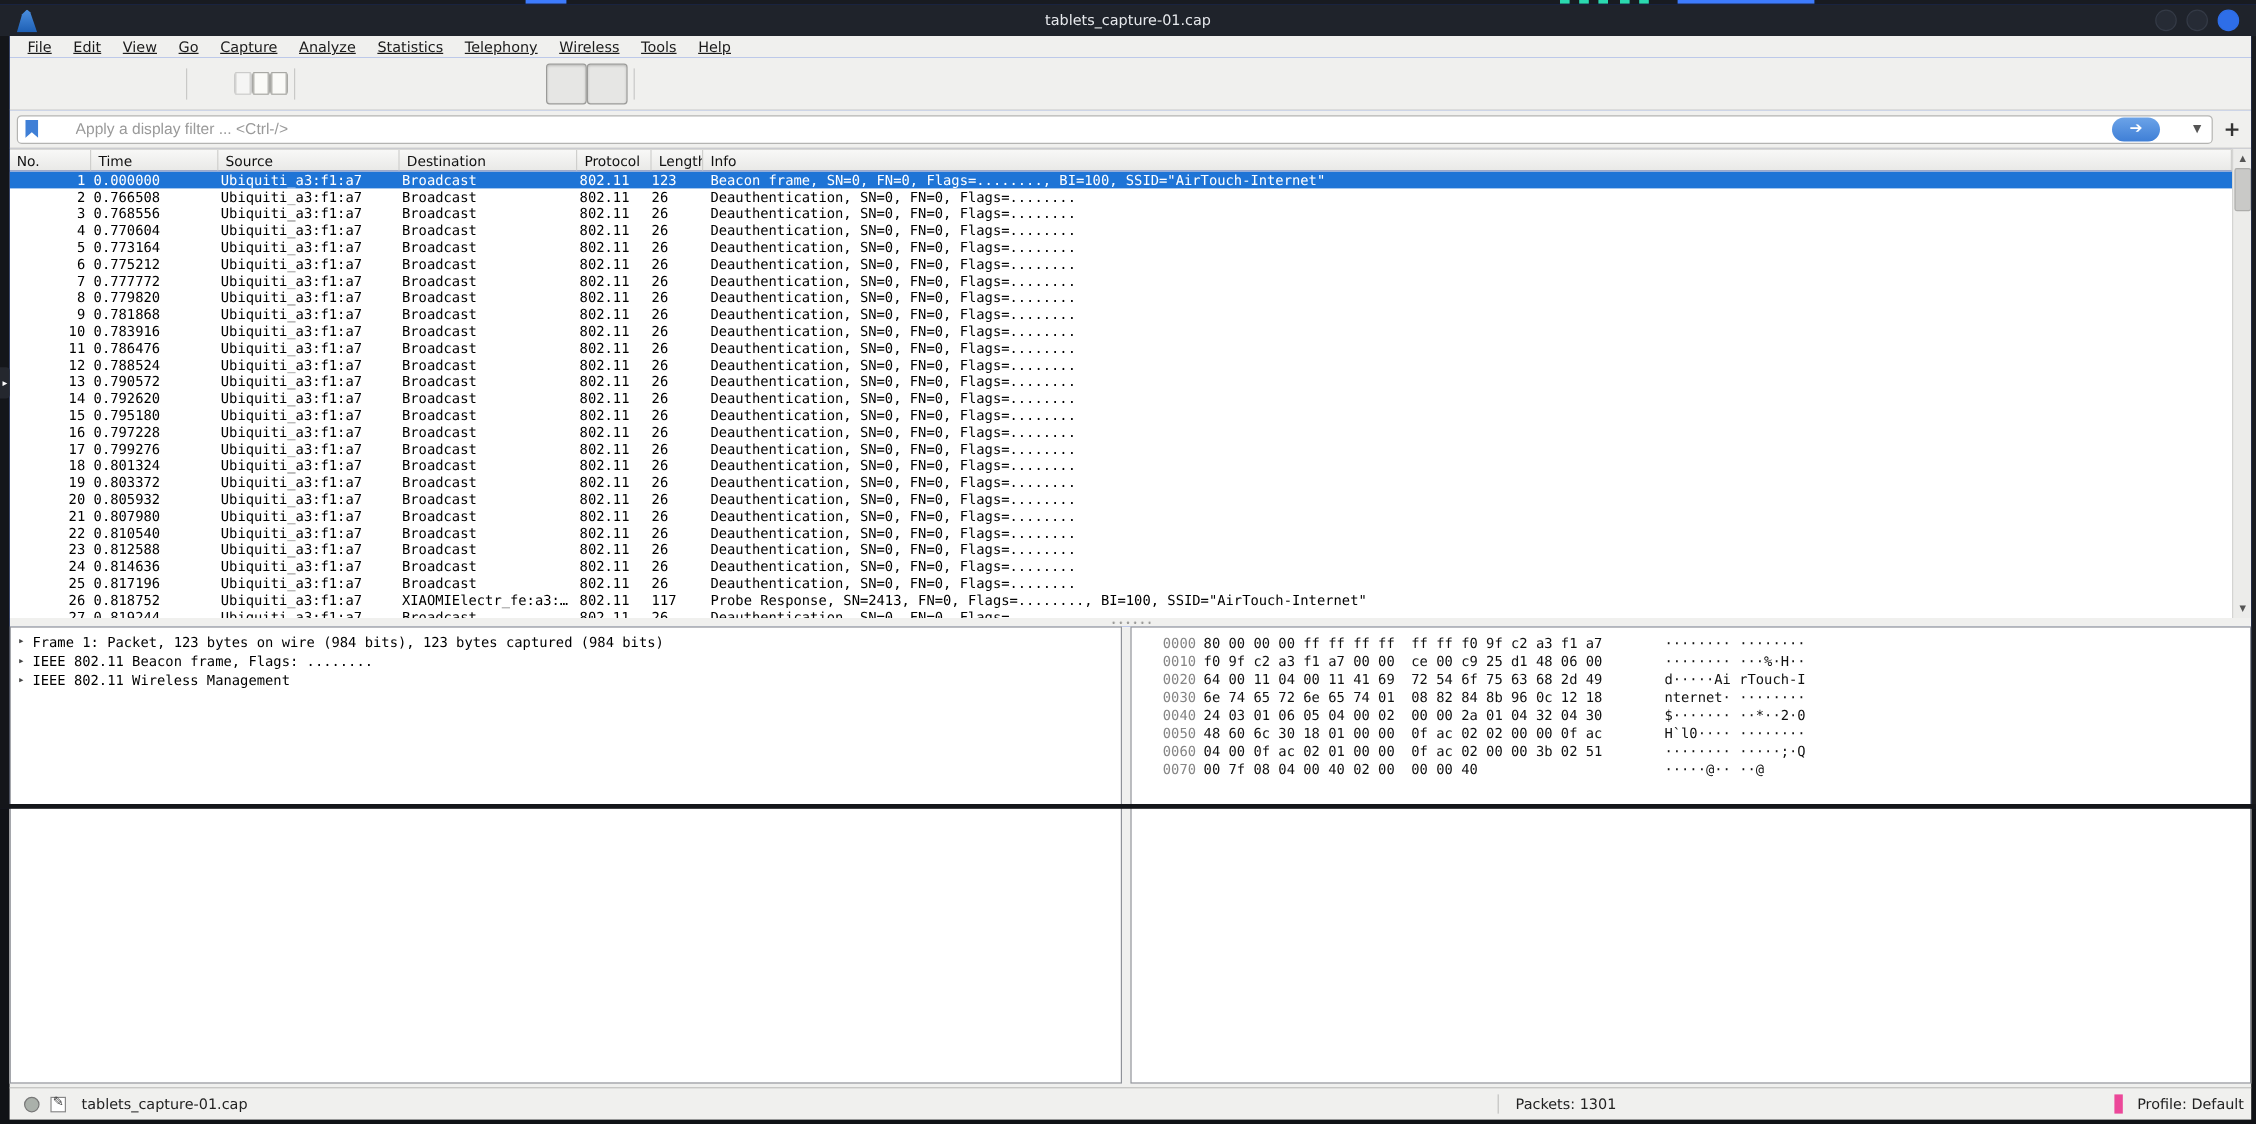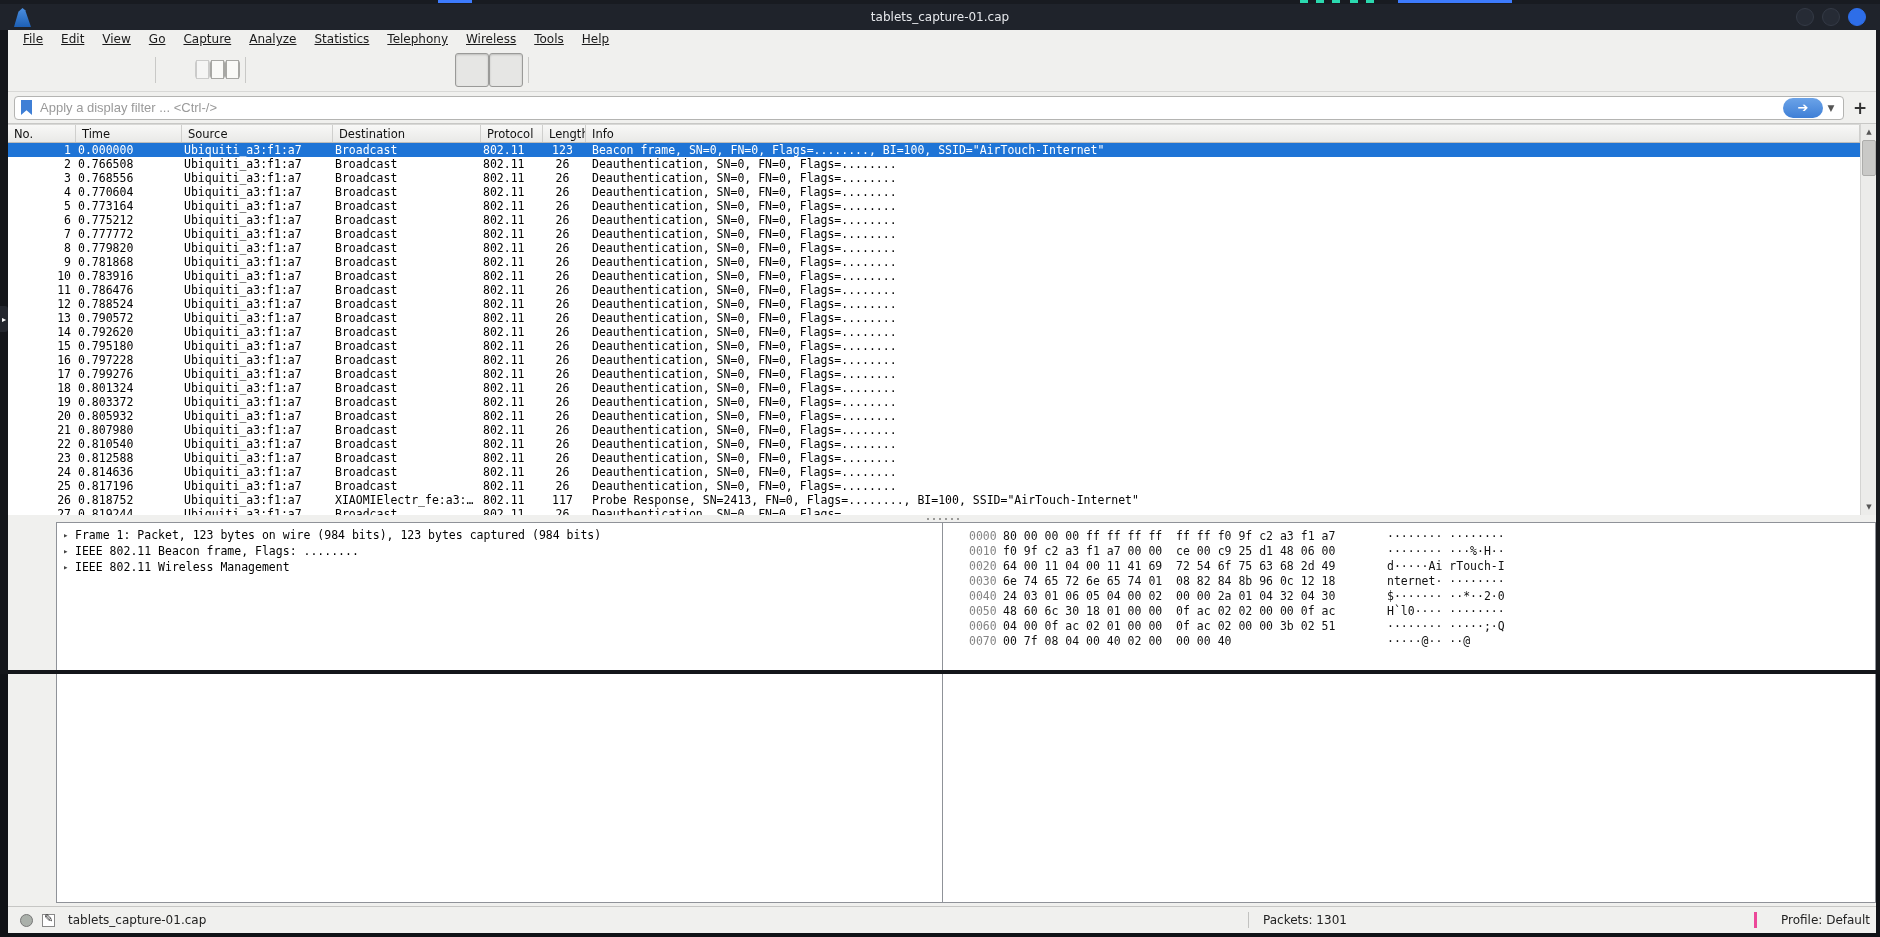--- a/index.html
+++ b/index.html
@@ -30,21 +30,21 @@
 
   .toolbar { position:absolute; left:8px; right:4px; top:48px; height:44px; display:flex; align-items:center; padding-left:6px; border-bottom:1px solid #d8d8d6; }
   .tb-btn { width:34px; height:34px; display:flex; align-items:center; justify-content:center; border-radius:3px; flex:0 0 auto; }
   .tb-btn.sep { width:1px; height:26px; background:#c9c9c7; margin:0 5px; border-radius:0; }
   .tb-btn.disabled { opacity:.5; filter:grayscale(.9); }
   .tb-btn.pressed { border:1px solid #9a9a98; background:#e6e6e4; box-shadow:inset 0 1px 2px rgba(0,0,0,.18); }
   .doc { width:15px; height:19px; background:#fafaf7; border:1px solid #a8a8a4; position:relative; }
 
   
   .filterbar { position:absolute; left:8px; right:4px; top:92px; height:32px; display:flex; align-items:center; padding:0 6px; border-bottom:1px solid #c8c8c6; gap:6px; }
-  .filter-field { flex:1; height:24px; background:#fff; border:1px solid #b4b4b2; border-radius:4px; display:flex; align-items:center; padding:0 4px 0 6px; }
+  .filter-field { flex:1; height:24px; background:#fff; border:1px solid #b4b4b2; border-radius:4px; display:flex; align-items:center; padding:0 4px 0 6px;gap:23px; }
   .bookmark-icon { width:11px; height:15px; background:#3f7fd6; clip-path:polygon(0 0,100% 0,100% 100%,50% 68%,0 100%); flex:0 0 auto; }
   .filter-input { flex:1; border:none; outline:none; font-size:13px; color:#222; margin-left:8px; background:transparent; }
   .filter-input::placeholder { color:#9a9a9a; }
   .apply-btn { width:40px; height:20px; border-radius:10px; background:linear-gradient(#6ba3e8,#3f7fd6); display:flex; align-items:center; justify-content:center; flex:0 0 auto; }
   .apply-btn::before { content:"➔"; color:#fff; font-size:13px; font-weight:bold; }
   .filter-caret { width:16px; text-align:center; color:#555; font-size:9px; flex:0 0 auto; }
   .filter-caret::before { content:"▼"; }
   .filter-add { width:20px; text-align:center; color:#333; font-size:17px; font-weight:bold; }
   .filter-add::before { content:"+"; }
 
@@ -53,57 +53,57 @@
     background:linear-gradient(#f8f8f7,#e9e9e7); border-bottom:1px solid #bdbdbb; border-top:1px solid #d8d8d6;
     display:grid; grid-template-columns:68px 106px 151px 148px 62px 43px 1fr; }
   .pkt-header .hcell { font-size:11.5px; color:#111; padding:2px 0 0 6px; border-right:1px solid #cfcfcd; overflow:hidden; white-space:nowrap; }
   .pkt-list { position:absolute; left:8px; right:20px; top:143px; height:372px; background:#fff; overflow:hidden; }
   .prow { display:grid; grid-template-columns:68px 106px 151px 148px 62px 43px 1fr; height:14px;
     font:11.5px/14px "DejaVu Sans Mono","Liberation Mono",monospace; color:#000; white-space:nowrap; }
   .prow.selected { background:#1e74d6; color:#fff; }
   .prow span { overflow:hidden; }
   .c-no { text-align:right; padding-right:5px; }
   .c-time, .c-src, .c-dst, .c-proto { padding-left:2px; }
-  .c-len { text-align:center; padding-right:4px; }
+  .c-len { text-align:left; padding-right:4px; }
   .c-info { padding-left:6px; }
 
   
   .vscroll { position:absolute; right:4px; top:124px; width:16px; height:391px; background:#ececea; border-left:1px solid #d4d4d2; }
   .vs-up, .vs-down { position:absolute; left:0; width:16px; height:16px; display:flex; align-items:center; justify-content:center; color:#555; font-size:7px; }
   .vs-up { top:0; } .vs-up::before { content:"▲"; }
   .vs-down { bottom:0; } .vs-down::before { content:"▼"; }
   .vs-thumb { position:absolute; left:1px; top:16px; width:14px; height:36px; background:#c9c9c7; border:1px solid #adadab; border-radius:2px; }
 
   
   .splitter { position:absolute; left:8px; right:4px; top:515px; height:7px; background:#f0f0ee; }
   .splitter::before { content:""; position:absolute; left:50%; top:3px; transform:translateX(-50%); width:34px; height:2px;
     background-image:radial-gradient(circle, #9a9a98 1px, transparent 1.2px); background-size:6px 2px; }
 
   
   .bottom { position:absolute; left:8px; right:4px; top:522px; height:384px; background:#f0f0ee; }
-  .details-pane { position:absolute; left:0; top:0; bottom:3px; width:927px; background:#fff; border:1px solid #8f9298; overflow:hidden;margin-left:48px; }
+  .details-pane { position:absolute; left:0; top:0; bottom:3px; width:927px; background:#fff; border:1px solid #8f9298; overflow:hidden; }
   .hex-pane { position:absolute; left:934px; top:0; bottom:3px; right:0; background:#fff; border:1px solid #8f9298; overflow:hidden; }
   .drow { display:flex; align-items:center; height:16px; font:11.5px/16px "DejaVu Sans Mono","Liberation Mono",monospace; color:#000; padding-left:6px; margin-top:0; }
   .details-pane .drow:first-of-type { margin-top:4px; }
   .expander { color:#444; font-size:9px; width:12px; flex:0 0 auto; }
   .expander::before { content:"▸"; }
   .hex-pane .pad { height:6px; }
   .hexrow { display:flex; height:15px; font:11.5px/15px "DejaVu Sans Mono","Liberation Mono",monospace; white-space:pre; }
   .hx-off { width:34px; margin-left:26px; color:#858585; flex:0 0 auto; }
   .hx-bytes { width:356px; color:#111; flex:0 0 auto; }
   .hx-ascii { margin-left:28px; color:#111; }
 
   
   .statusbar { position:absolute; left:8px; right:4px; top:906px; height:27px; border-top:1px solid #c6c6c4; display:flex; align-items:center; padding-left:12px; gap:9px; font-size:12px; color:#222; }
   .expert-info-icon { width:13px; height:13px; border-radius:50%; background:#aab0aa; border:1px solid #777; flex:0 0 auto; }
   .capture-comment-icon { width:13px; height:13px; background:#fff; border:1px solid #888; position:relative; flex:0 0 auto; }
   .capture-comment-icon::after { content:"✎"; position:absolute; top:-3px; left:1px; font-size:11px; color:#333; }
   .sb-file { margin-left:4px; }
   .sb-packets { position:absolute; left:1240px; border-left:1px solid #c2c2c0; padding-left:14px; height:16px; line-height:16px; }
-  .sb-profile { position:absolute; right:6px; border-left:3px solid #ec4899; padding-left:24px; height:16px; line-height:16px; }
+  .sb-profile { position:absolute; right:6px; border-left:7px solid #ec4899; padding-left:12px; height:16px; line-height:16px; }
 
   
   .left-strip { position:absolute; left:0; top:30px; bottom:0; width:8px; background:#14161a; }
   .right-strip { position:absolute; right:0; top:30px; bottom:0; width:4px; background:#191b1f; }
   .bottom-strip { position:absolute; left:0; right:0; bottom:0; height:4px; background:#14161a; }
   .side-handle { position:absolute; left:0; top:306px; width:8px; height:26px; background:#24272e; border-radius:0 3px 3px 0; display:flex; align-items:center; justify-content:center; }
   .side-handle::before { content:"▸"; color:#fff; font-size:8px; }
 </style>
 </head>
 <body>

